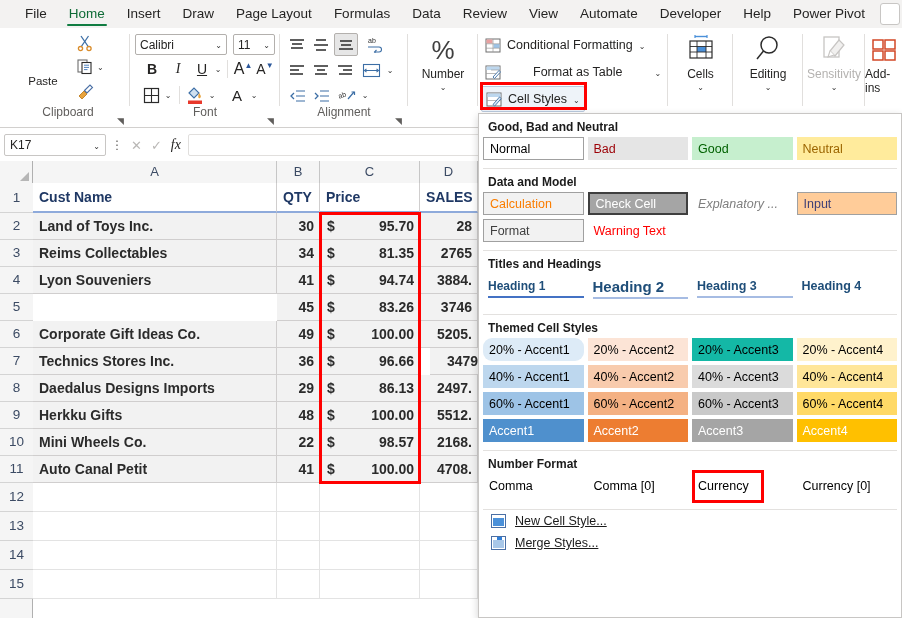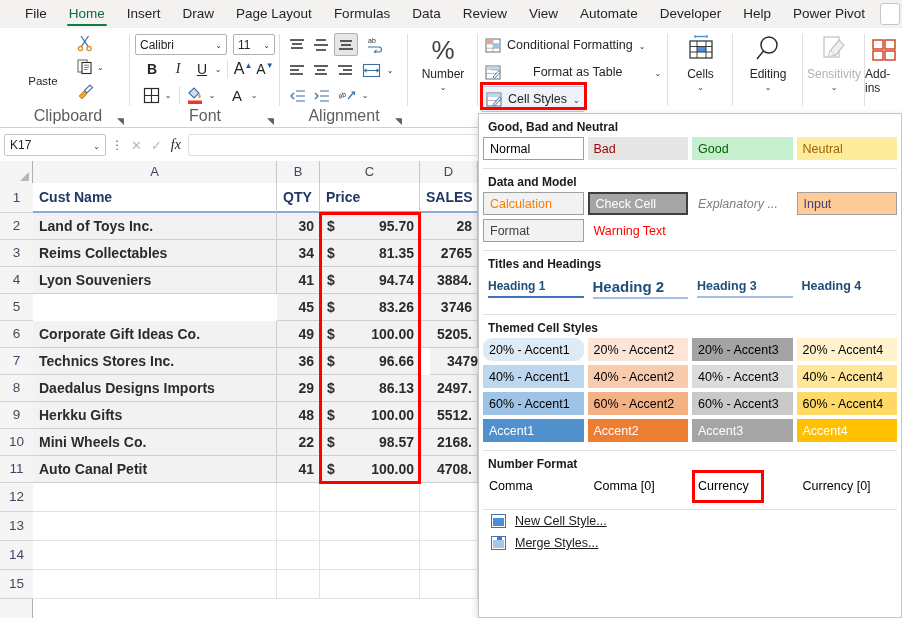--- a/index.html
+++ b/index.html
@@ -33,22 +33,22 @@
     font-size:11px; color:#323130; overflow:hidden;
   }
 
   
   .ribbon {
     position:absolute; left:0; top:28px; width:902px; height:100px;
     background:#fff; border-bottom:1px solid #d2d0ce;
   }
   .rgroup { position:absolute; top:0; height:100px; }
   .rgroup .glabel {
-    position:absolute; bottom:3px; width:100%; text-align:center;
-    font-size:16px; color:#605e5c;
+    position:absolute; bottom:9px; width:100%; text-align:center;
+    font-size:12px; color:#605e5c;
   }
   .rgroup .gsep {
     position:absolute; right:0; top:6px; bottom:22px; width:1px; background:#e1dfdd;
   }
   .dlg-launch { position:absolute; bottom:2px; font-size:9px; color:#605e5c; }
 
   
   .g-clip { left:6px; width:124px; }
   .paste-btn {
     position:absolute; left:12px; top:6px; width:50px; height:64px;
@@ -695,21 +695,21 @@
         <span class="t" style="font-size:12.5px; font-weight:bold; color:#1f4e79;">Heading 4</span>
         <span class="u" style="background:transparent;"></span>
       </div>
     </div>
 
     <div class="gdiv"></div>
     <div class="gsection-title">Themed Cell Styles</div>
     <div class="grow">
       <div class="sw" style="background:#ddebf7;border-radius:9px;">20% - Accent1</div>
       <div class="sw" style="background:#fce4d6;">20% - Accent2</div>
-      <div class="sw" style="background:#a3a3a3;">20% - Accent3</div>
+      <div class="sw" style="background:#14b8a6;">20% - Accent3</div>
       <div class="sw" style="background:#fff2cc;">20% - Accent4</div>
     </div>
     <div class="grow">
       <div class="sw" style="background:#bdd7ee;">40% - Accent1</div>
       <div class="sw" style="background:#f8cbad;">40% - Accent2</div>
       <div class="sw" style="background:#dbdbdb;">40% - Accent3</div>
       <div class="sw" style="background:#ffe699;">40% - Accent4</div>
     </div>
     <div class="grow">
       <div class="sw" style="background:#9dc3e6;">60% - Accent1</div>

